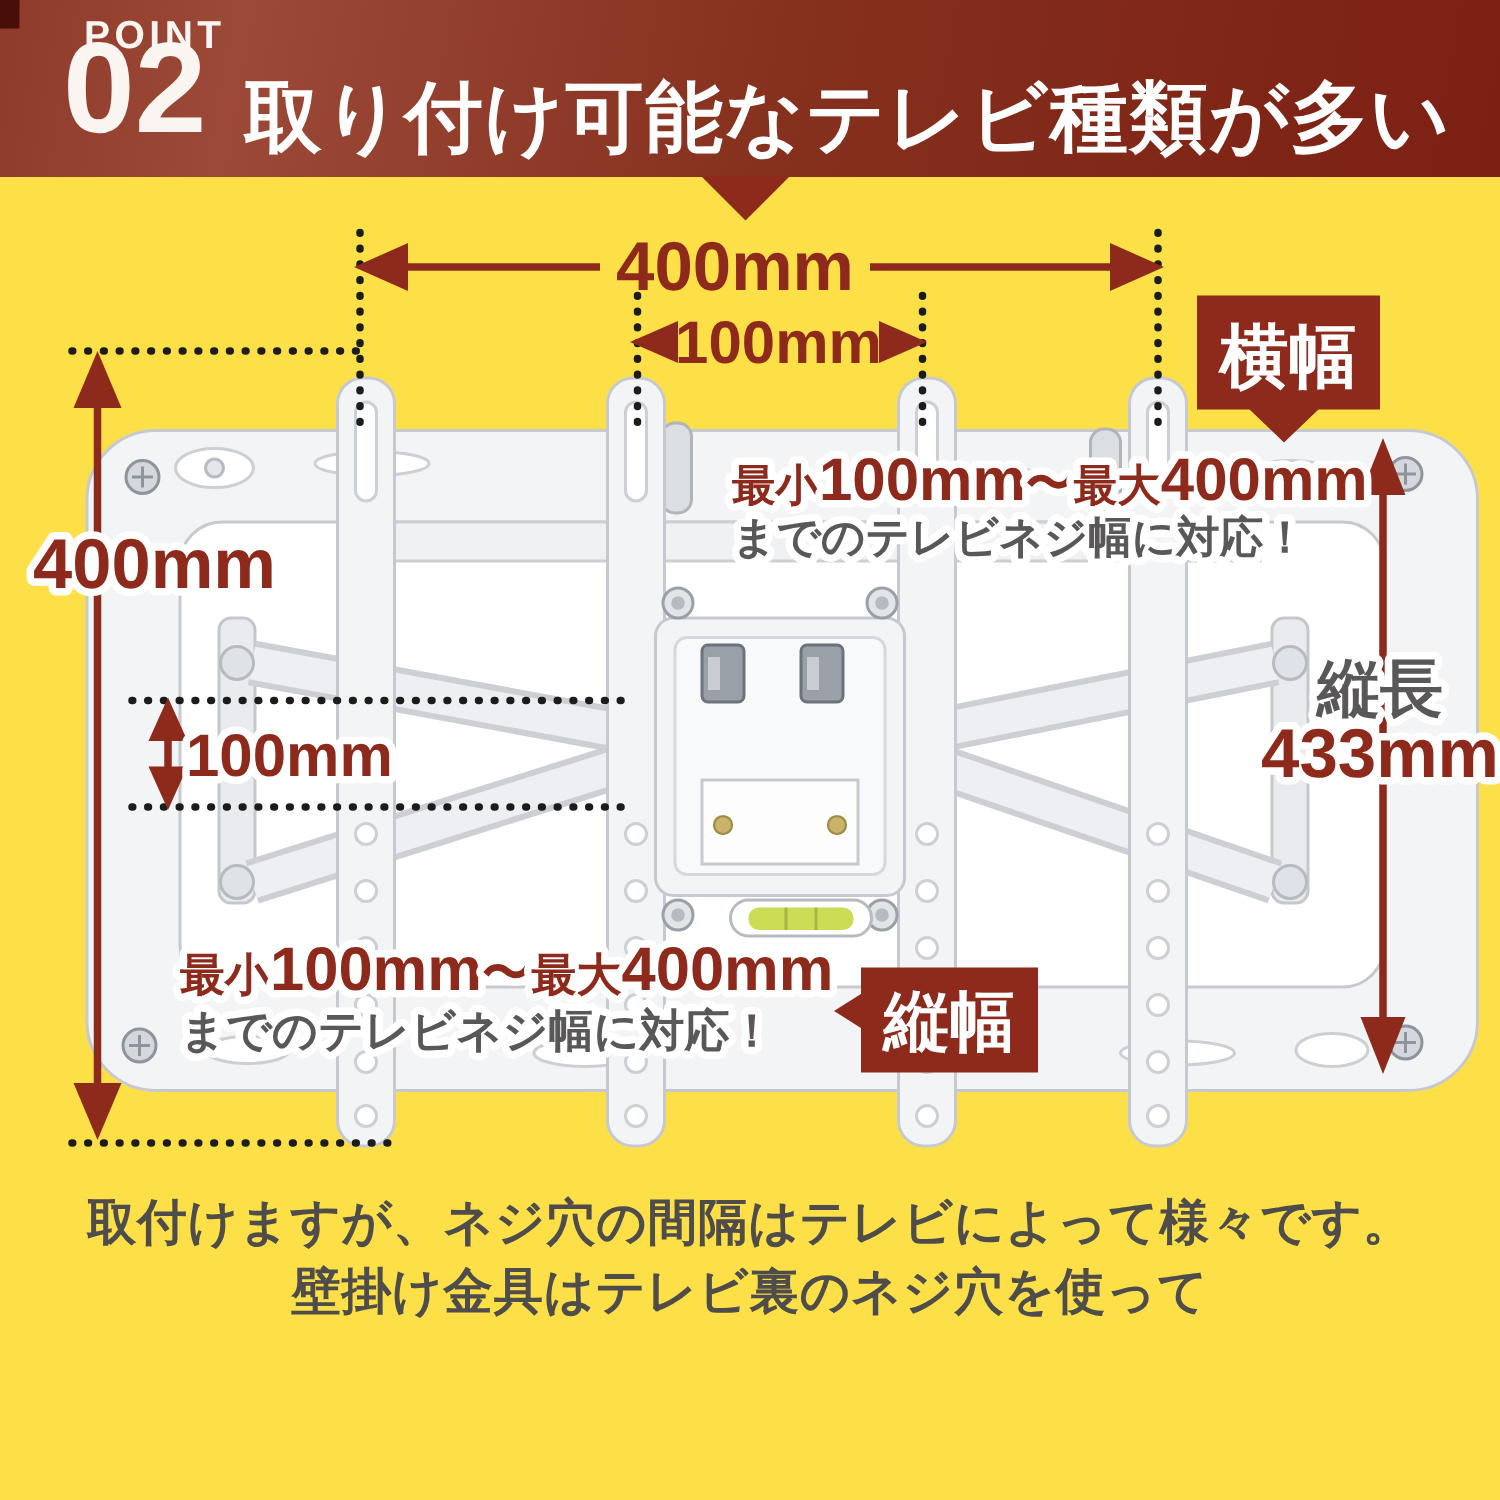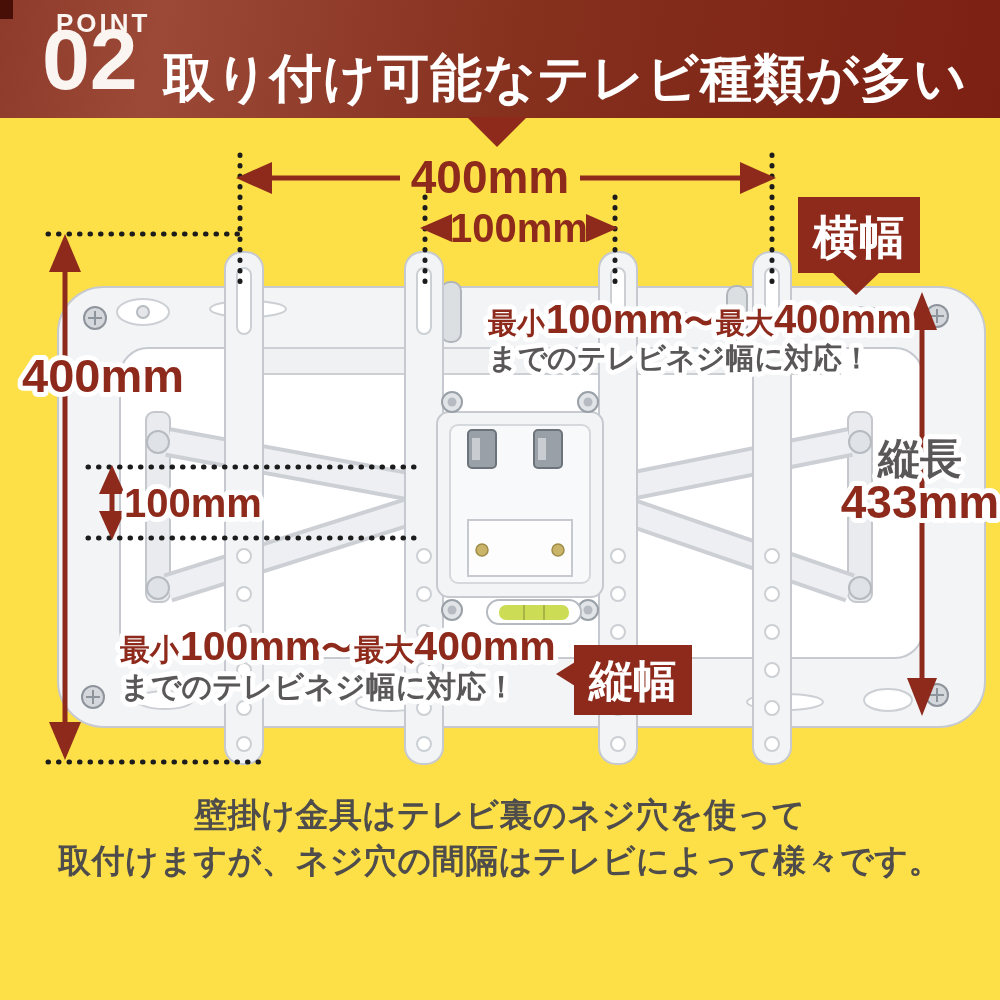--- a/index.html
+++ b/index.html
@@ -254,17 +254,17 @@
       </g>
 
       <g>
         <text x="120" y="660" class="dim-txt outline-w" font-size="41"><tspan font-size="30">最小</tspan><tspan>100mm</tspan><tspan font-size="33">〜</tspan><tspan font-size="30">最大</tspan><tspan>400mm</tspan></text>
         <text x="120" y="697" class="dim-txt outline-w gray-txt" font-size="30">までのテレビネジ幅に対応！</text>
       </g>
     </g>
   </svg>
 
   <div id="paragraph">
+    <div><span>取付けますが、ネジ穴の間隔はテレビによって様々です。</span></div>
     <div><span>壁掛け金具はテレビ裏のネジ穴を使って</span></div>
-    <div><span>取付けますが、ネジ穴の間隔はテレビによって様々です。</span></div>
   </div>
 
 </div>
 
 </body></html>

